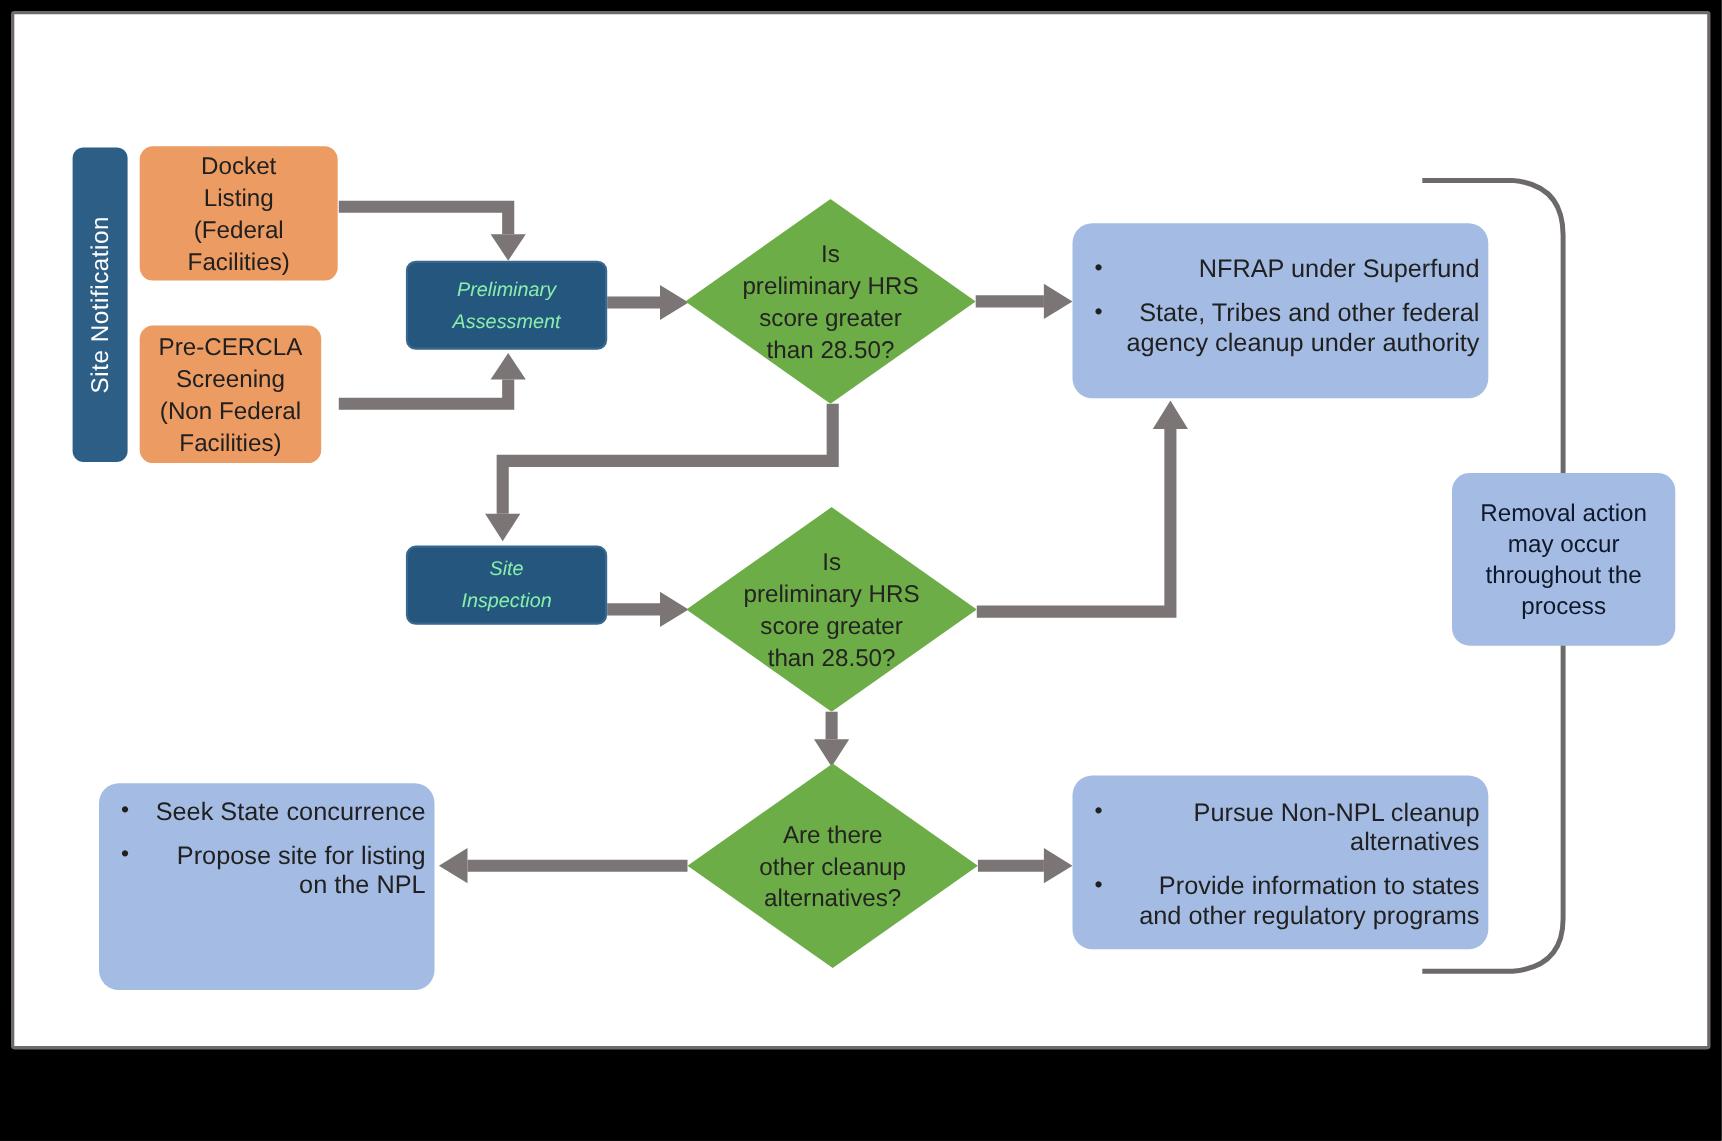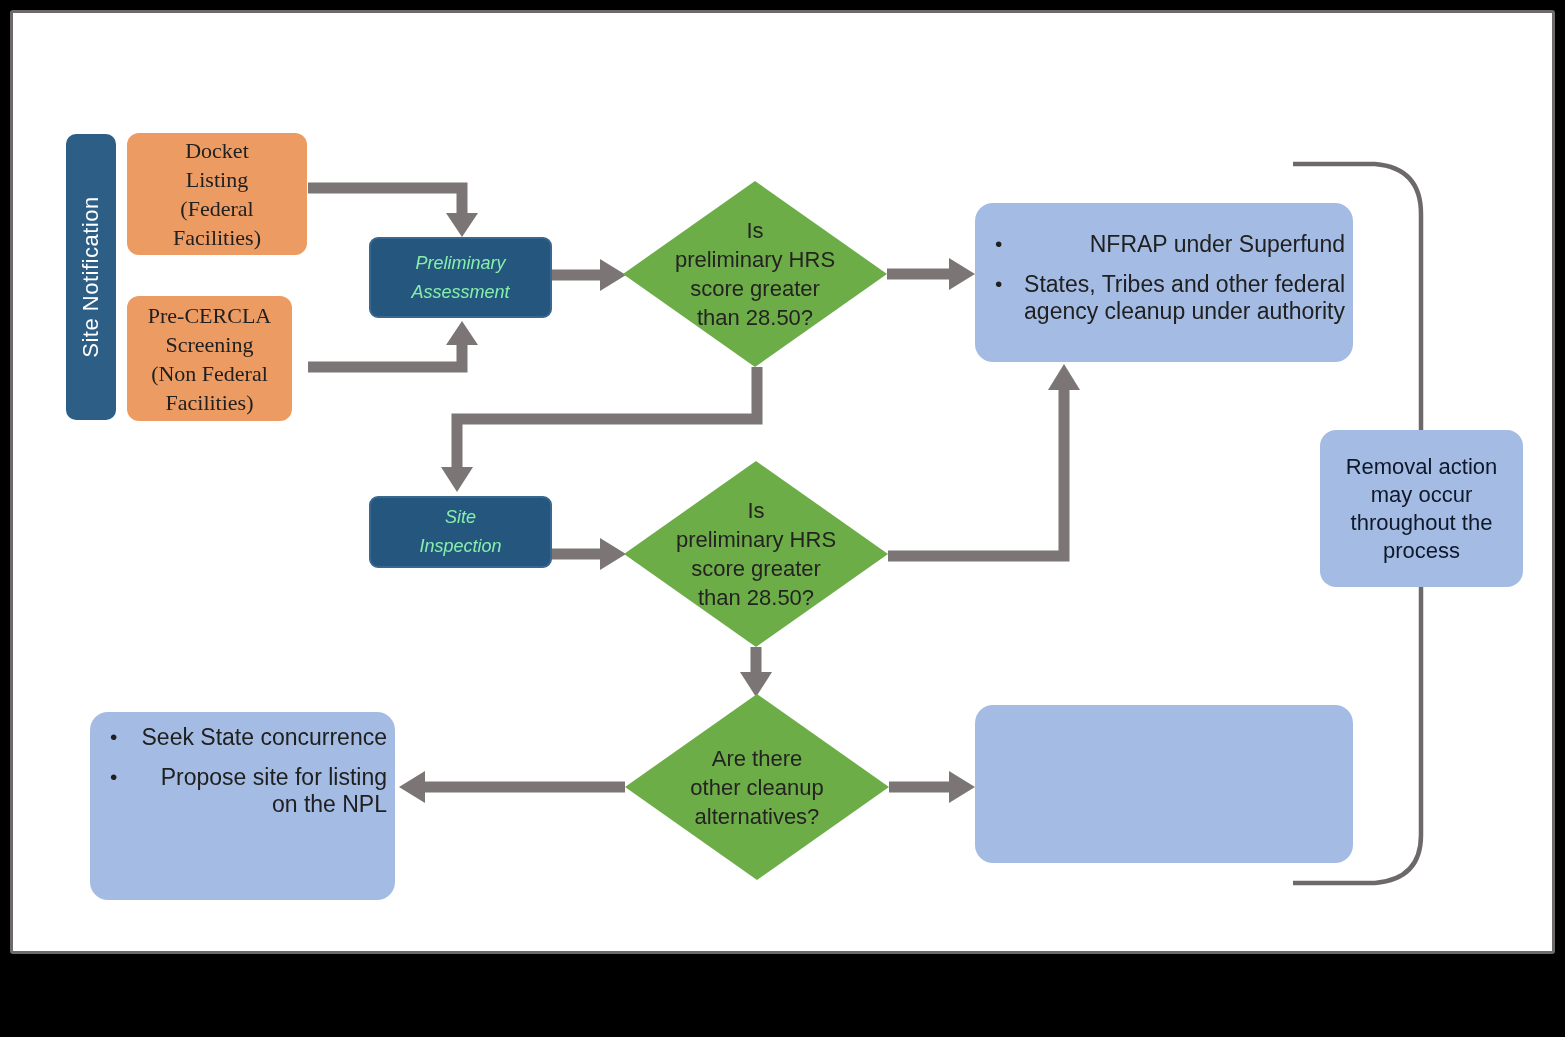--- a/index.html
+++ b/index.html
@@ -4,21 +4,21 @@
 <style>
   html,body{margin:0;padding:0;background:#000;}
   body{width:1565px;height:1037px;overflow:hidden;font-family:"Liberation Sans",sans-serif;}
   #stage{position:relative;width:1565px;height:1037px;background:#000;}
   
   #canvas-bg{position:absolute;left:10px;top:10px;width:1539px;height:938px;background:#fff;border:3px solid #6E6A6A;border-radius:3px;}
   #connector-layer{position:absolute;left:0;top:0;width:1565px;height:1037px;z-index:2;pointer-events:none;}
   .node{position:absolute;z-index:3;display:flex;align-items:center;justify-content:center;text-align:center;box-sizing:border-box;}
   .multiline{white-space:pre-line;}
   
-  .orange{background:#EC9B62;border-radius:12px;color:#212020;font-size:22px;line-height:29px;font-family:Liberation Serif, serif;}
+  .orange{background:#EC9B62;border-radius:12px;color:#212020;font-size:22px;line-height:29px;}
   
   .dblue{background:#25567D;border:2px solid #38678F;border-radius:9px;color:#86efac;font-size:18px;line-height:29px;font-style:italic;}
   
   #site-bar{position:absolute;left:66px;top:134px;width:50px;height:286px;background:#2C5E86;border-radius:10px;z-index:3;}
   #site-bar .vtext{position:absolute;left:50%;top:50%;width:286px;transform:translate(-50%,-50%) rotate(-90deg);text-align:center;color:#fff;font-size:22px;letter-spacing:.5px;}
   
   .diamond{background:#6CAD48;clip-path:polygon(50% 0,100% 50%,50% 100%,0 50%);color:#242321;font-size:22px;line-height:29px;}
   
   .lblue{background:#A4BCE4;border-radius:18px;color:#212020;display:block;}
   .lblue ul{margin:0;list-style:none;padding:0 8px 0 40px;font-size:23px;line-height:27px;}
@@ -122,35 +122,39 @@
 
   <div class="node diamond" style="left:625px;top:694px;width:264px;height:186px;">
     <span class="multiline">Are there
 other cleanup
 alternatives?</span>
   </div>
 
   <div class="node lblue" style="left:975px;top:203px;width:378px;height:159px;">
     <ul style="padding-top:28px;">
         <li>NFRAP under Superfund</li>
-        <li>States, Tribes and other federal
+        <li>State, Tribes and other federal
 agency cleanup under authority</li>
       </ul>
   </div>
 
   <div class="node lblue" style="left:90px;top:712px;width:305px;height:188px;">
     <ul style="padding-top:12px;">
         <li>Seek State concurrence</li>
         <li>Propose site for listing
 on the NPL</li>
       </ul>
   </div>
 
   <div class="node lblue" style="left:975px;top:705px;width:378px;height:158px;">
     <ul style="padding-top:20px;">
+        <li>Pursue Non-NPL cleanup
+alternatives</li>
+        <li>Provide information to states
+and other regulatory programs</li>
       </ul>
   </div>
 
   <div class="node lblue" id="note-removal" style="left:1320px;top:430px;width:203px;height:157px;border-radius:16px;display:flex;">
     <span class="multiline">Removal action
 may occur
 throughout the
 process</span>
   </div>
 </div>

